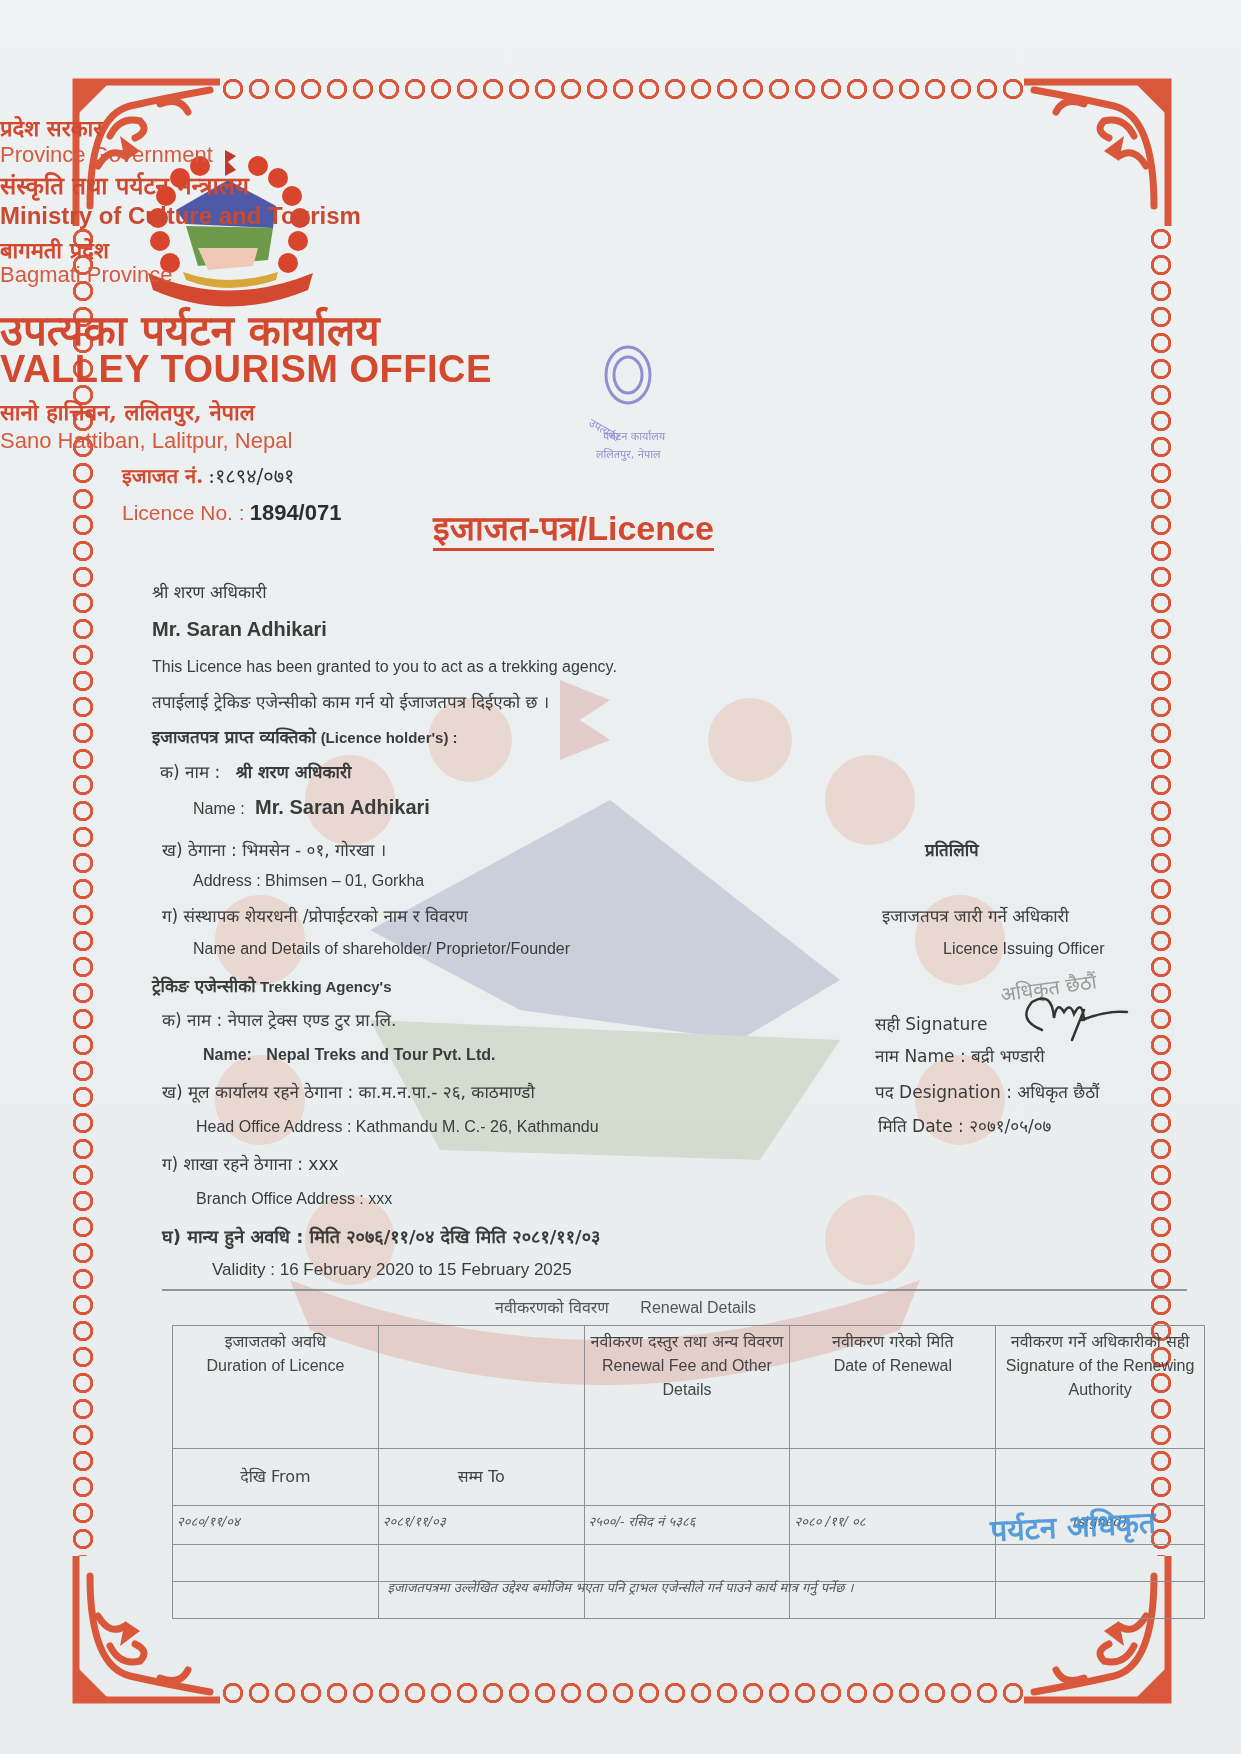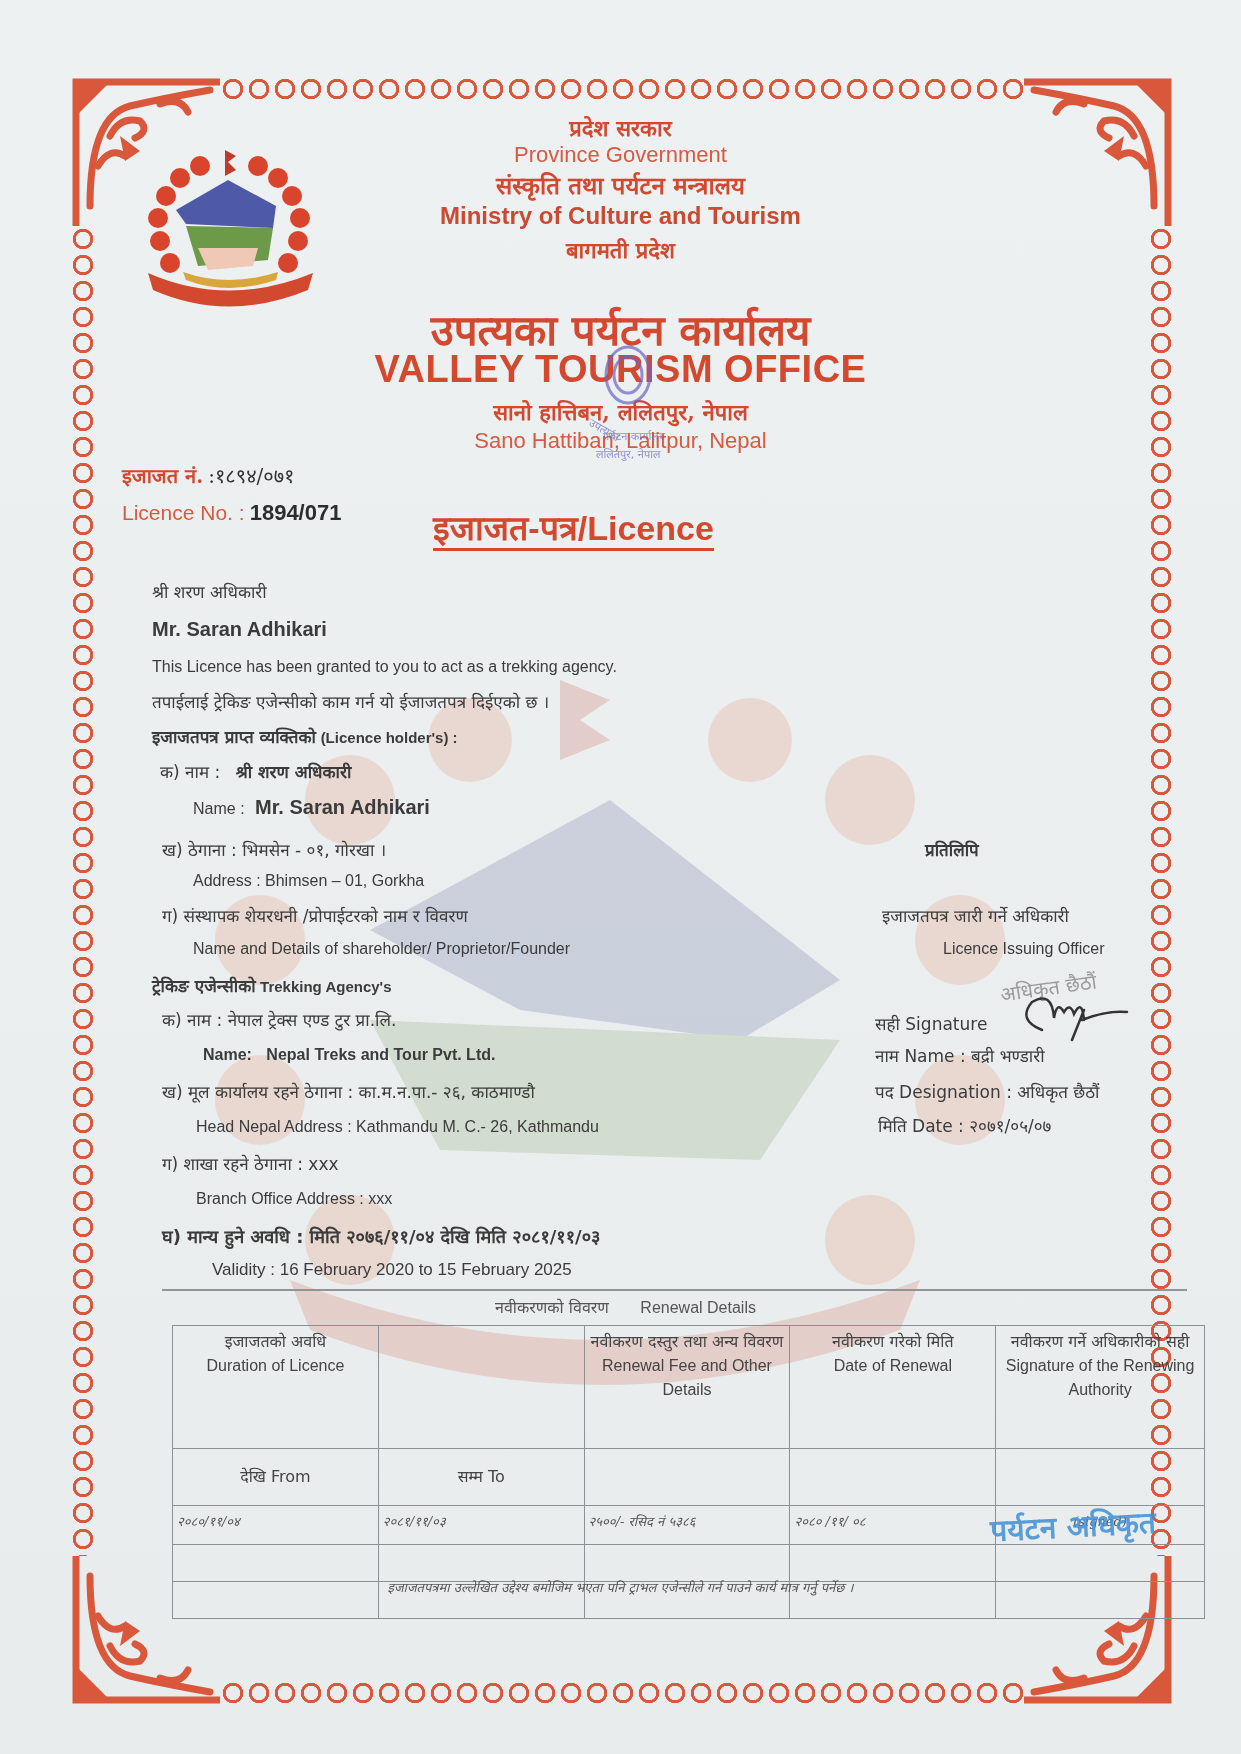--- a/index.html
+++ b/index.html
@@ -37,21 +37,21 @@
 
   
   .watermark {
     position: absolute; left: 140px; top: 680px; width: 920px; height: 720px;
     opacity: 0.18; pointer-events: none;
   }
 
   
   .emblem { position: absolute; left: 128px; top: 148px; width: 205px; height: 170px; }
 
-  .center { position: absolute; left: 0; width: 1241px; text-align: center; }
+  .center { position: absolute; left: 0; width: 1241px; }
   .hdr-np { font-family: "DejaVu Serif", serif; font-weight: bold; font-size: 22px; color: #d2492f; }
   .hdr-en { font-family: "Liberation Sans", sans-serif; font-size: 22px; color: #d55a3f; }
   .hdr-en-bold { font-family: "Liberation Sans", sans-serif; font-weight: bold; font-size: 24px; color: #c84a32; }
   .office-np { font-family: "DejaVu Serif", serif; font-weight: bold; font-size: 42px; color: #d2492f; }
   .office-en { font-family: "Liberation Sans", sans-serif; font-weight: bold; font-size: 38px; color: #d2492f; letter-spacing: 0.5px; }
 
   .stamp {
     position: absolute; left: 548px; top: 340px; width: 150px; height: 160px;
     opacity: 0.7;
   }
@@ -205,20 +205,21 @@
     <polygon points="97,2 97,28 108,22 100,14 108,8" fill="#c0392b"></polygon>
     <path d="M20 125 Q100 160 185 125 L180 142 Q100 175 25 142 Z" fill="#d2492f"></path>
     <path d="M55 124 Q100 140 150 124 L148 132 Q100 148 58 132 Z" fill="#d8a63a"></path>
   </svg>
 
   <div class="center hdr-np" style="top:112px;">प्रदेश सरकार</div>
   <div class="center hdr-en" style="top:142px;">Province Government</div>
   <div class="center hdr-np" style="top:168px; font-size:24px;">संस्कृति तथा पर्यटन मन्त्रालय</div>
   <div class="center hdr-en-bold" style="top:202px;">Ministry of Culture and Tourism</div>
   <div class="center hdr-np" style="top:234px;">बागमती प्रदेश</div>
+  <div class="center hdr-en" style="top:262px;">Bagmati Province</div>
   <div class="center office-np" style="top:300px; left:0;">उपत्यका पर्यटन कार्यालय</div>
   <div class="center office-en" style="top:348px;">VALLEY TOURISM OFFICE</div>
   <div class="center hdr-np" style="top:396px;">सानो हात्तिबन, ललितपुर, नेपाल</div>
   <div class="center hdr-en" style="top:428px;">Sano Hattiban, Lalitpur, Nepal</div>
 
   <svg class="stamp" viewBox="0 0 150 160">
     <g fill="none" stroke="#6b64c4" stroke-width="3">
       <ellipse cx="80" cy="35" rx="22" ry="28"></ellipse>
       <ellipse cx="80" cy="35" rx="14" ry="18"></ellipse>
     </g>
@@ -265,21 +266,21 @@
   <div class="body-text s16" style="left:152px; top:974px;">
     <span class="np bold s17">ट्रेकिङ एजेन्सीको</span>
     <span class="bold" style="font-size:15px;">Trekking Agency's</span>
   </div>
   <div class="body-text np s17" style="left:162px; top:1008px;">क) नाम : नेपाल ट्रेक्स एण्ड टुर प्रा.लि.</div>
   <div class="body-text s16 bold" style="left:203px; top:1046px;">
     <span>Name:</span>
     <span style="margin-left:10px;">Nepal Treks and Tour Pvt. Ltd.</span>
   </div>
   <div class="body-text np s17" style="left:162px; top:1080px;">ख) मूल कार्यालय रहने ठेगाना : का.म.न.पा.- २६, काठमाण्डौ</div>
-  <div class="body-text s16" style="left:196px; top:1118px;">Head Nepal Address : Kathmandu  M. C.- 26,  Kathmandu</div>
+  <div class="body-text s16" style="left:196px; top:1118px;">Head Office Address : Kathmandu  M. C.- 26,  Kathmandu</div>
   <div class="body-text np s17" style="left:162px; top:1152px;">ग) शाखा रहने ठेगाना : xxx</div>
   <div class="body-text s16" style="left:196px; top:1190px;">Branch Office Address :  xxx</div>
   <div class="body-text np s18 bold" style="left:162px; top:1224px;">घ) मान्य हुने अवधि : मिति २०७६/११/०४ देखि मिति २०८१/११/०३</div>
   <div class="body-text s17" style="left:212px; top:1260px;">Validity : 16 February 2020 to 15 February 2025</div>
 
   <div class="body-text np s17 bold" style="left:925px; top:838px;">प्रतिलिपि</div>
   <div class="body-text np s17" style="left:882px; top:904px;">इजाजतपत्र जारी गर्ने अधिकारी</div>
   <div class="body-text s16" style="left:915px; top:940px;margin-left:28px;">Licence Issuing Officer</div>
   <div class="body-text np" style="left:1000px; top:974px; font-size:20px; color:#9a9a9a; transform:rotate(-8deg);">अधिकृत छैठौं</div>
   <div class="body-text np s17" style="left:875px; top:1012px;">सही Signature</div>

